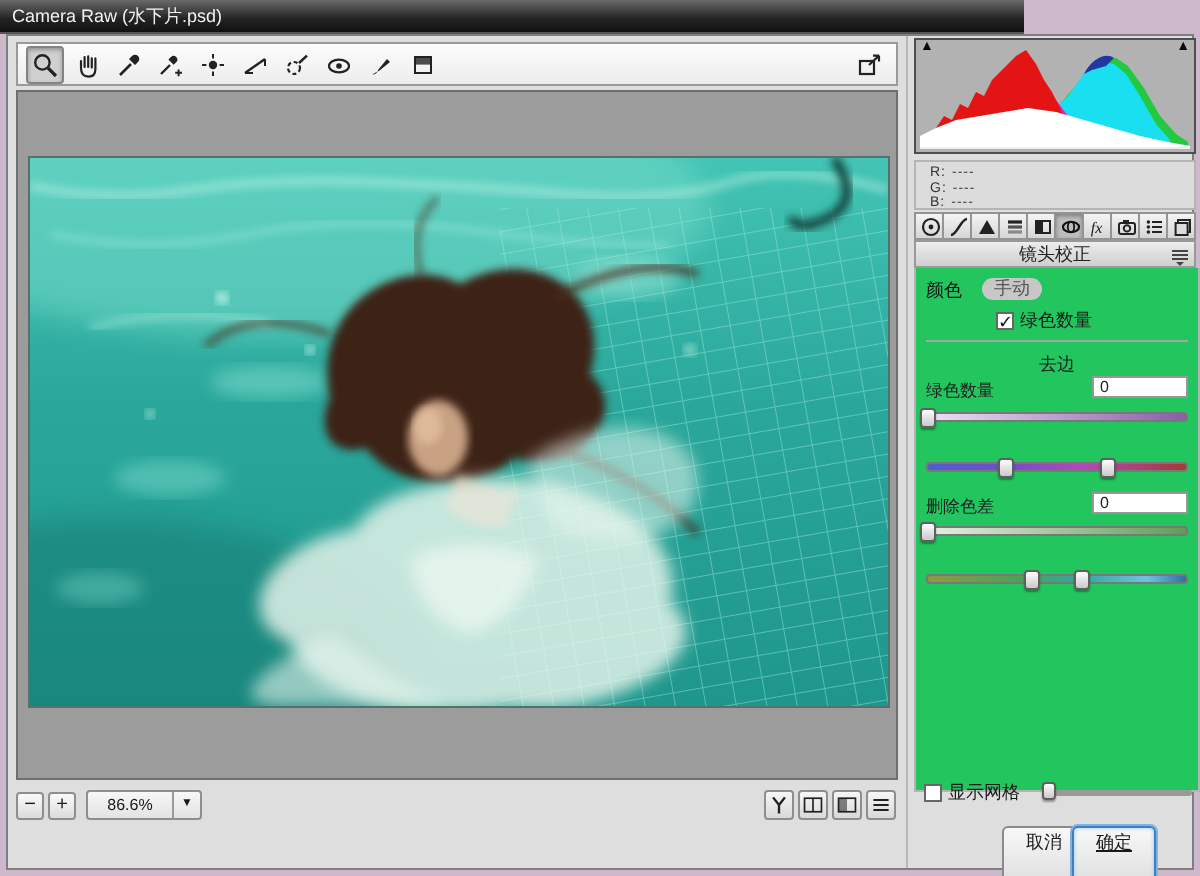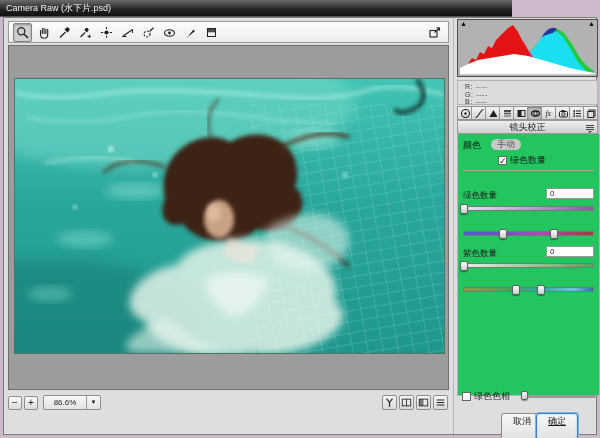--- a/index.html
+++ b/index.html
@@ -422,50 +422,51 @@
     <div class="pbody">
       <span class="subtab sel">颜色</span>
       <span class="subtab unsel">手动</span>
 
       <div class="checkrow">
         <span class="cbx">✓</span>
         <span>绿色数量</span>
       </div>
 
       <div class="hr"></div>
+      <div class="sectiontitle">去边</div>
 
       <div class="srow" style="top:55px">
         <span class="lbl">绿色数量</span>
         <span class="valbox">0</span>
       </div>
       <div class="track t-pa" style="top:72px">
         <span class="thumb" style="left: 0%;"></span>
       </div>
 
       <div class="track t-ph" style="top:97px">
         <span class="thumb" style="left: 30%;"></span>
         <span class="thumb" style="left: 70%;"></span>
       </div>
 
       <div class="srow" style="top:113px">
-        <span class="lbl">紫色数量</span>
+        <span class="lbl">删除色差</span>
         <span class="valbox">0</span>
       </div>
       <div class="track t-ga" style="top:129px">
         <span class="thumb" style="left: 0%;"></span>
       </div>
 
       <div class="track t-gh" style="top:153px">
         <span class="thumb" style="left: 40%;"></span>
         <span class="thumb" style="left: 60%;"></span>
       </div>
 
       <div class="gridrow">
         <span class="cbx"></span>
-        <span>绿色色相</span>
+        <span>显示网格</span>
       </div>
       <div class="gridtrack">
         <span class="thumb" style="left: 4%;"></span>
       </div>
     </div>
 
     <div class="btn cancel">取消</div>
     <div class="btn ok">确定</div>
   </div>
 </div>

